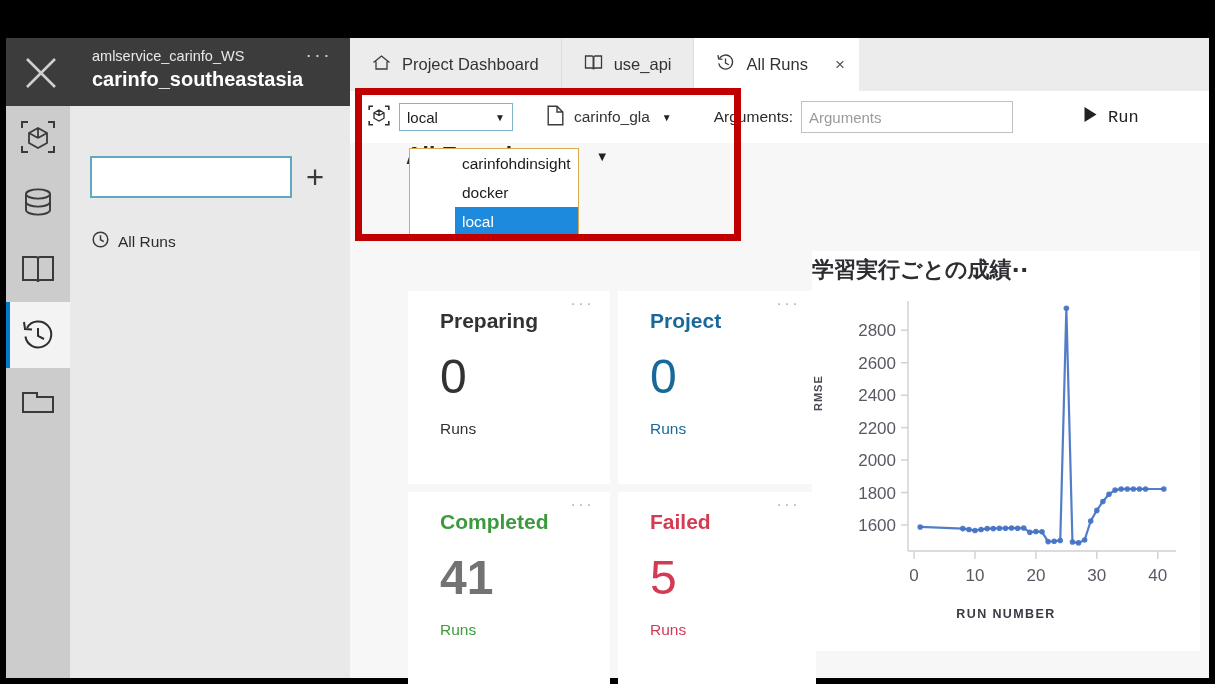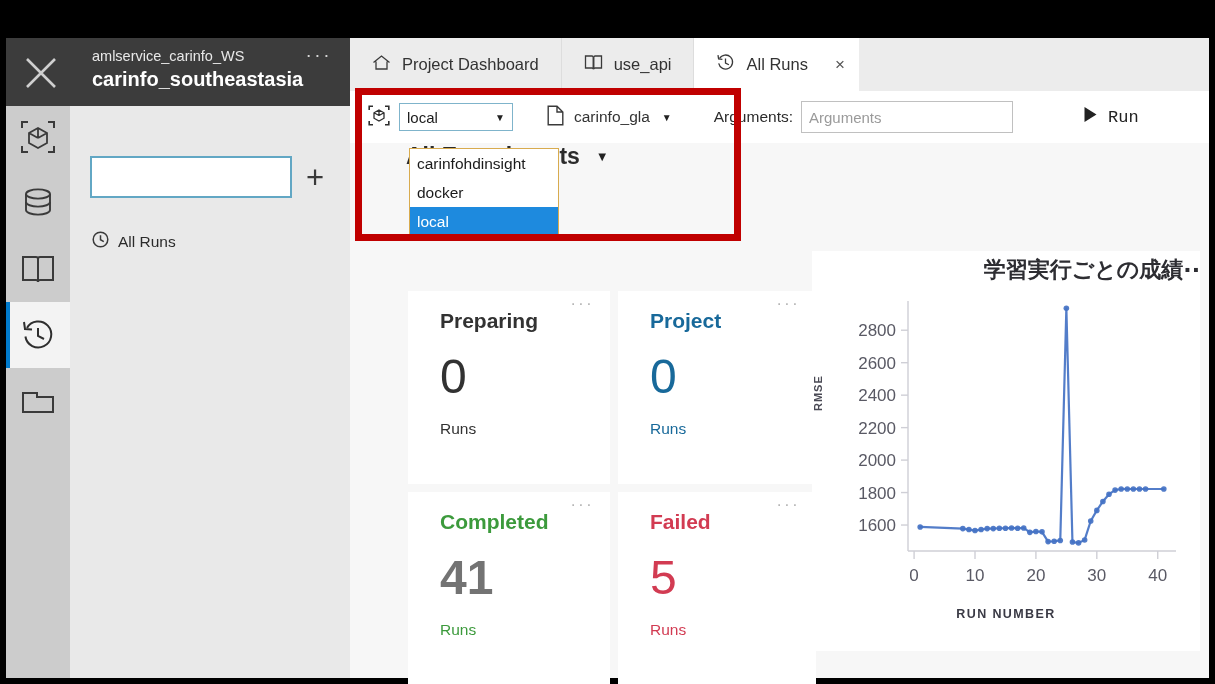--- a/index.html
+++ b/index.html
@@ -163,24 +163,25 @@
   .tb-run {
     margin-left: 70px;
     display: flex; align-items: center; gap: 10px;
     font-size: 17px; color: #222; font-family: Liberation Mono, monospace;
   }
 
   
   .dropdown {
     position: absolute;
     left: 41px; top: 45px;
-    width: 150px;
+    width: 170px;
     background: #ffffff;
     border: 1.4px solid #d8ab4e;
     z-index: 40;
+    padding-left: 45px;
   }
   .dd-item {
     height: 29px; display: flex; align-items: center;
     padding-left: 7px;
     font-size: 15.5px; color: #1a1a1a; white-space: nowrap;
   }
   .dd-item.selected { background: #1e8ade; color: #ffffff; }
 
   
   .callout {
@@ -236,21 +237,21 @@
   }
 
   
   .chart-card {
     position: absolute; left: 462px; top: 108px;
     width: 388px; height: 400px;
     background: #ffffff;
   }
   .chart-title {
     position: absolute; left: 0; top: 4px; width: 388px;
-    text-align: right;
+    text-align: left;
     font-family: "DejaVu Sans", sans-serif;
     font-size: 22px; font-weight: bold; color: #2d2d32;
     white-space: nowrap; overflow: hidden;
   }
   .chart-svg { position: absolute; left: 0; top: 40px; }
   .chart-ylabel {
     position: absolute; left: 0px; top: 160px;
     font-size: 11px; font-weight: bold; color: #4a4a55;
     letter-spacing: 1px;
     transform: rotate(-90deg);

